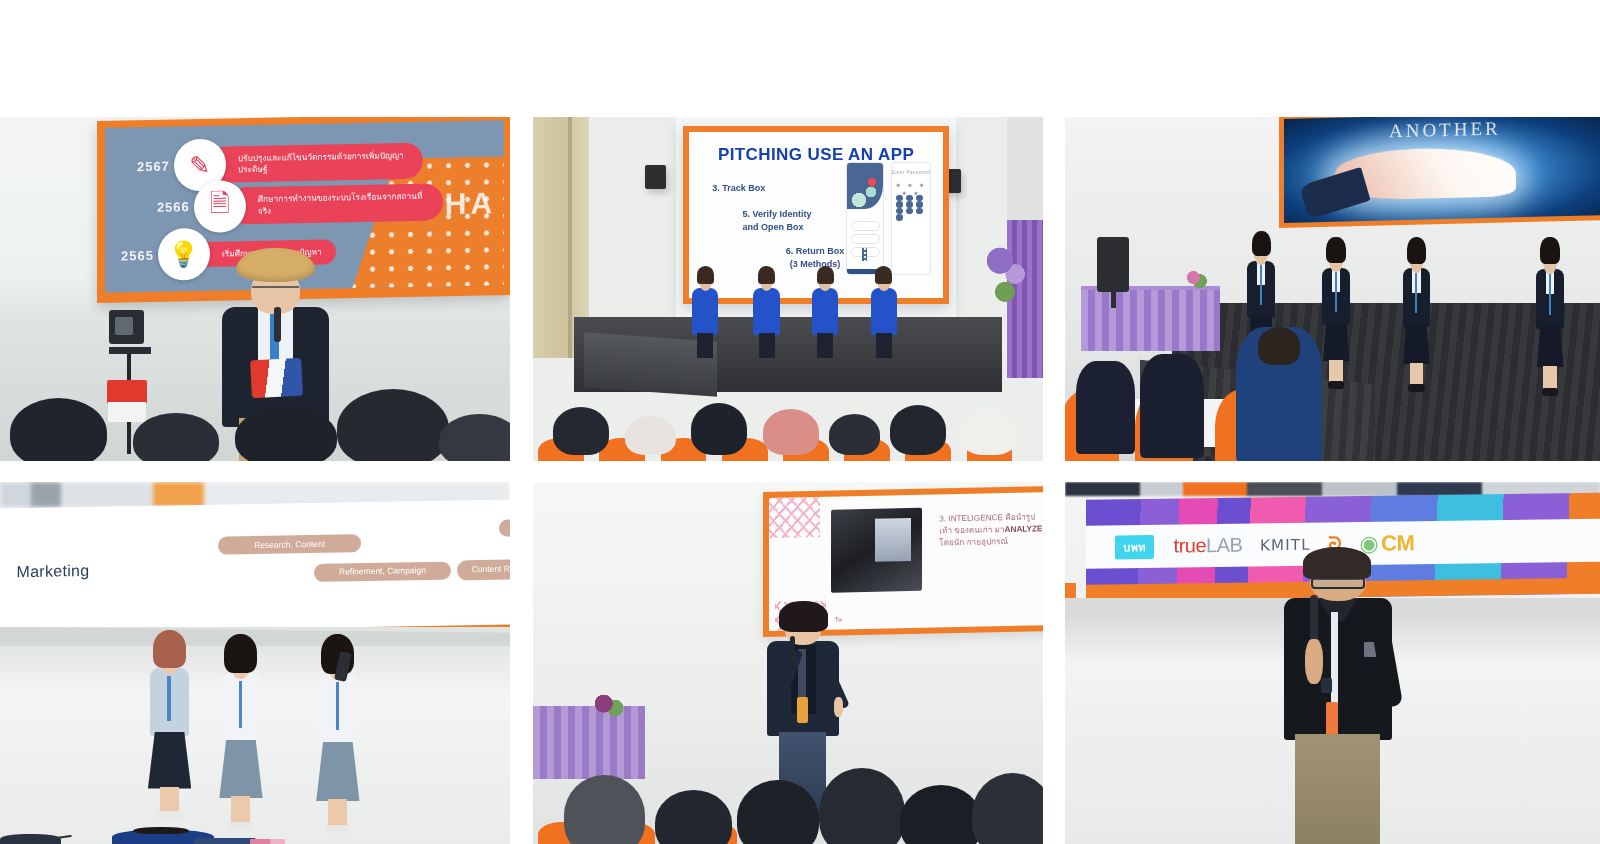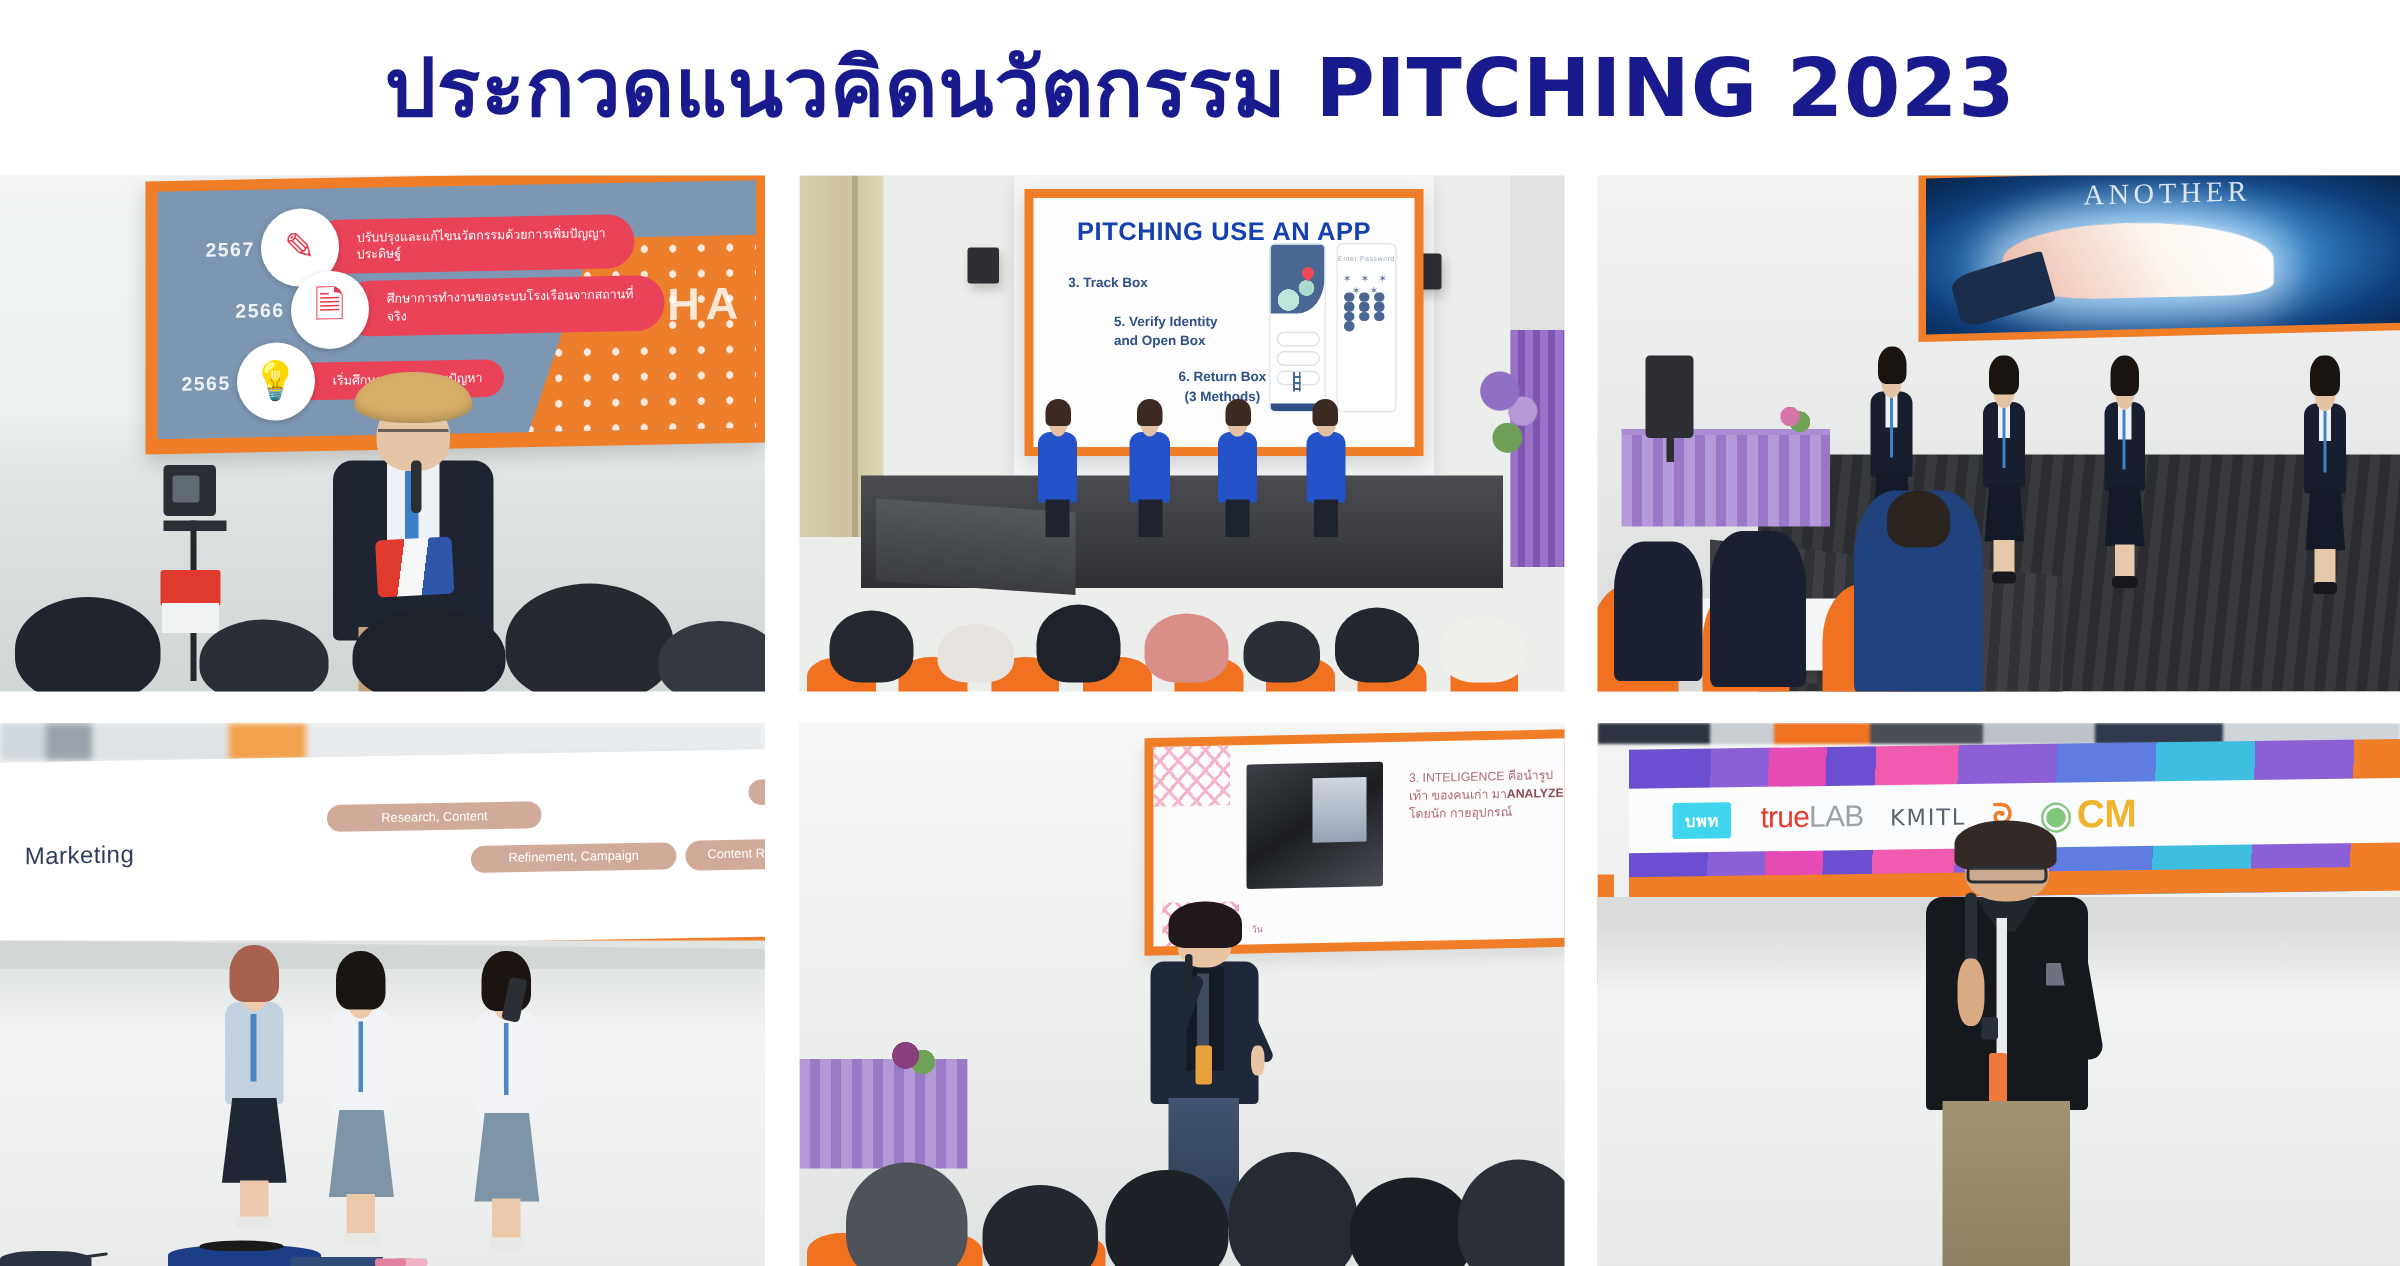--- a/index.html
+++ b/index.html
@@ -379,21 +379,21 @@
   .p6-orange { position:absolute; left:0; bottom:0; width:100%; height:16%;
     background:#f07d28; }
   .p6-lg1 { background:#3fd5ee; border-radius:4px; padding:3px 8px;
     color:#fff; font-size:11px; font-weight:bold; letter-spacing:.4px;
     border:2px solid #fff; }
   .p6-lg2 { font-size:20px; font-weight:bold; color:#e8392b; letter-spacing:-.5px; }
   .p6-lg2 span { color:#9aa2aa; font-weight:normal; }
   .p6-lg3 { font-size:15px; color:#5a6470; letter-spacing:1.2px;
     font-family:"DejaVu Sans","Liberation Sans",sans-serif; }
   .p6-lg4 { font-size:19px; color:#f07d28; font-weight:bold; }
-  .p6-lg5 { font-size:26px; font-weight:bold; color:#f2b430; letter-spacing:-.5px; }
+  .p6-lg5 { font-size:22px; font-weight:bold; color:#f2b430; letter-spacing:-.5px; }
   .p6-lg5 i { color:#7fc77a; font-style:normal; margin-right:3px; }
   .p6-wall { position:absolute; left:0; top:32%; width:100%; height:68%;
     background:linear-gradient(180deg,#d9dcdb 0 7%,#f2f3f3 26%,#e8eae9 100%); }
   .p6-man { position:absolute; left:40%; top:18%; width:22%; height:82%; }
   .p6-man .hr { position:absolute; left:20%; top:0; width:58%; height:11%;
     background:#332a27; border-radius:48% 48% 20% 20%; }
   .p6-man .hd { position:absolute; left:26%; top:5%; width:48%; height:13%;
     background:#d8ab82; border-radius:46%; }
   .p6-man .gl { position:absolute; left:27%; top:10%; width:46%; height:4%;
     border:2px solid #2b2f35; border-radius:4px; background:rgba(160,170,185,.25); }
@@ -422,23 +422,20 @@
                #4a4e55 34% 48%,#bcc2c7 48% 62%,#2f3a4e 62% 78%,#cfd4d8 78% 100%);
     filter:blur(1px); }
   .p6-left { position:absolute; left:0; top:28%; width:2%; height:20%;
     background:#f07d28; }
 </style>
 </head>
 <body>
 
 <div id="page">
 
-  <div class="title-bar">
-    <div class="title-text">ประกวดแนวคิดนวัตกรรม PITCHING 2023</div>
-  </div>
 
   <div class="grid">
 
     <div class="cell c1">
       <div class="photo">
         <div class="p1-room"></div>
 
         <div class="p1-screen">
           <div class="p1-slide">
             <div class="p1-dots"></div>

